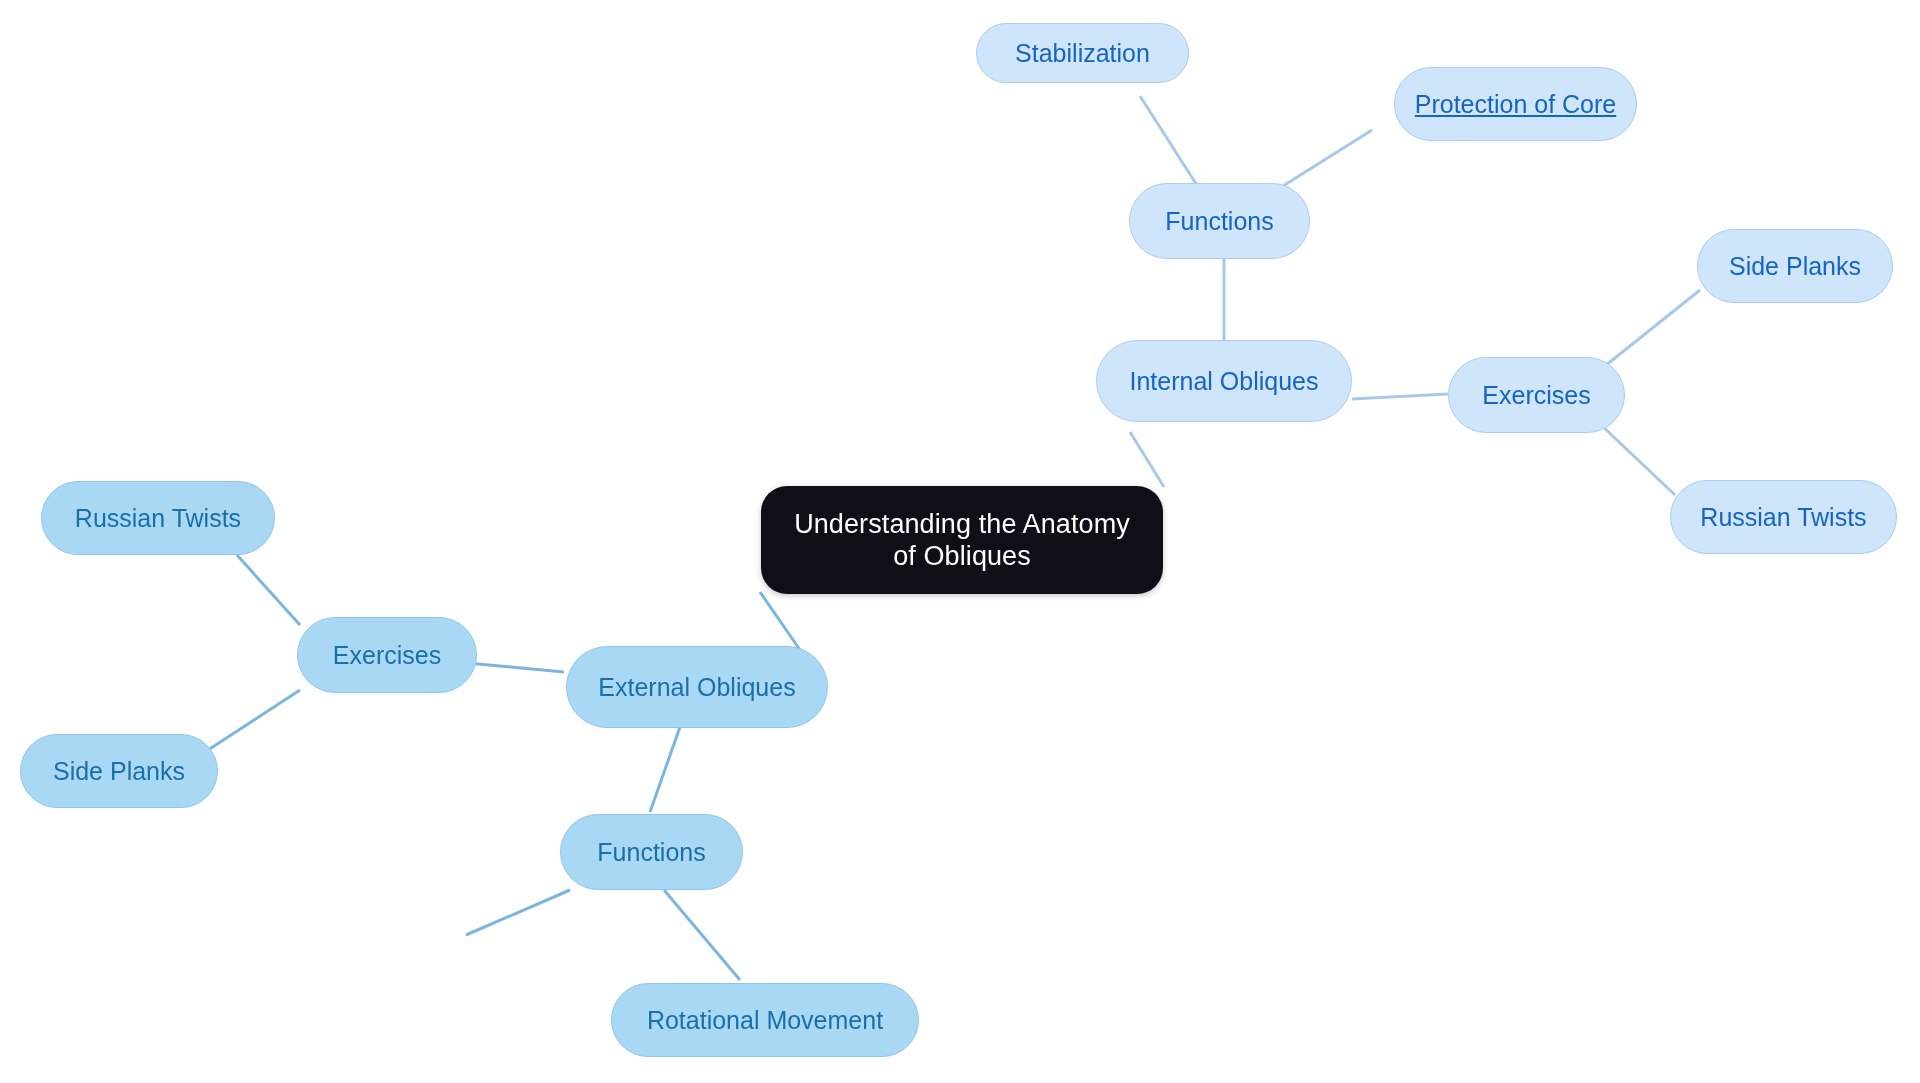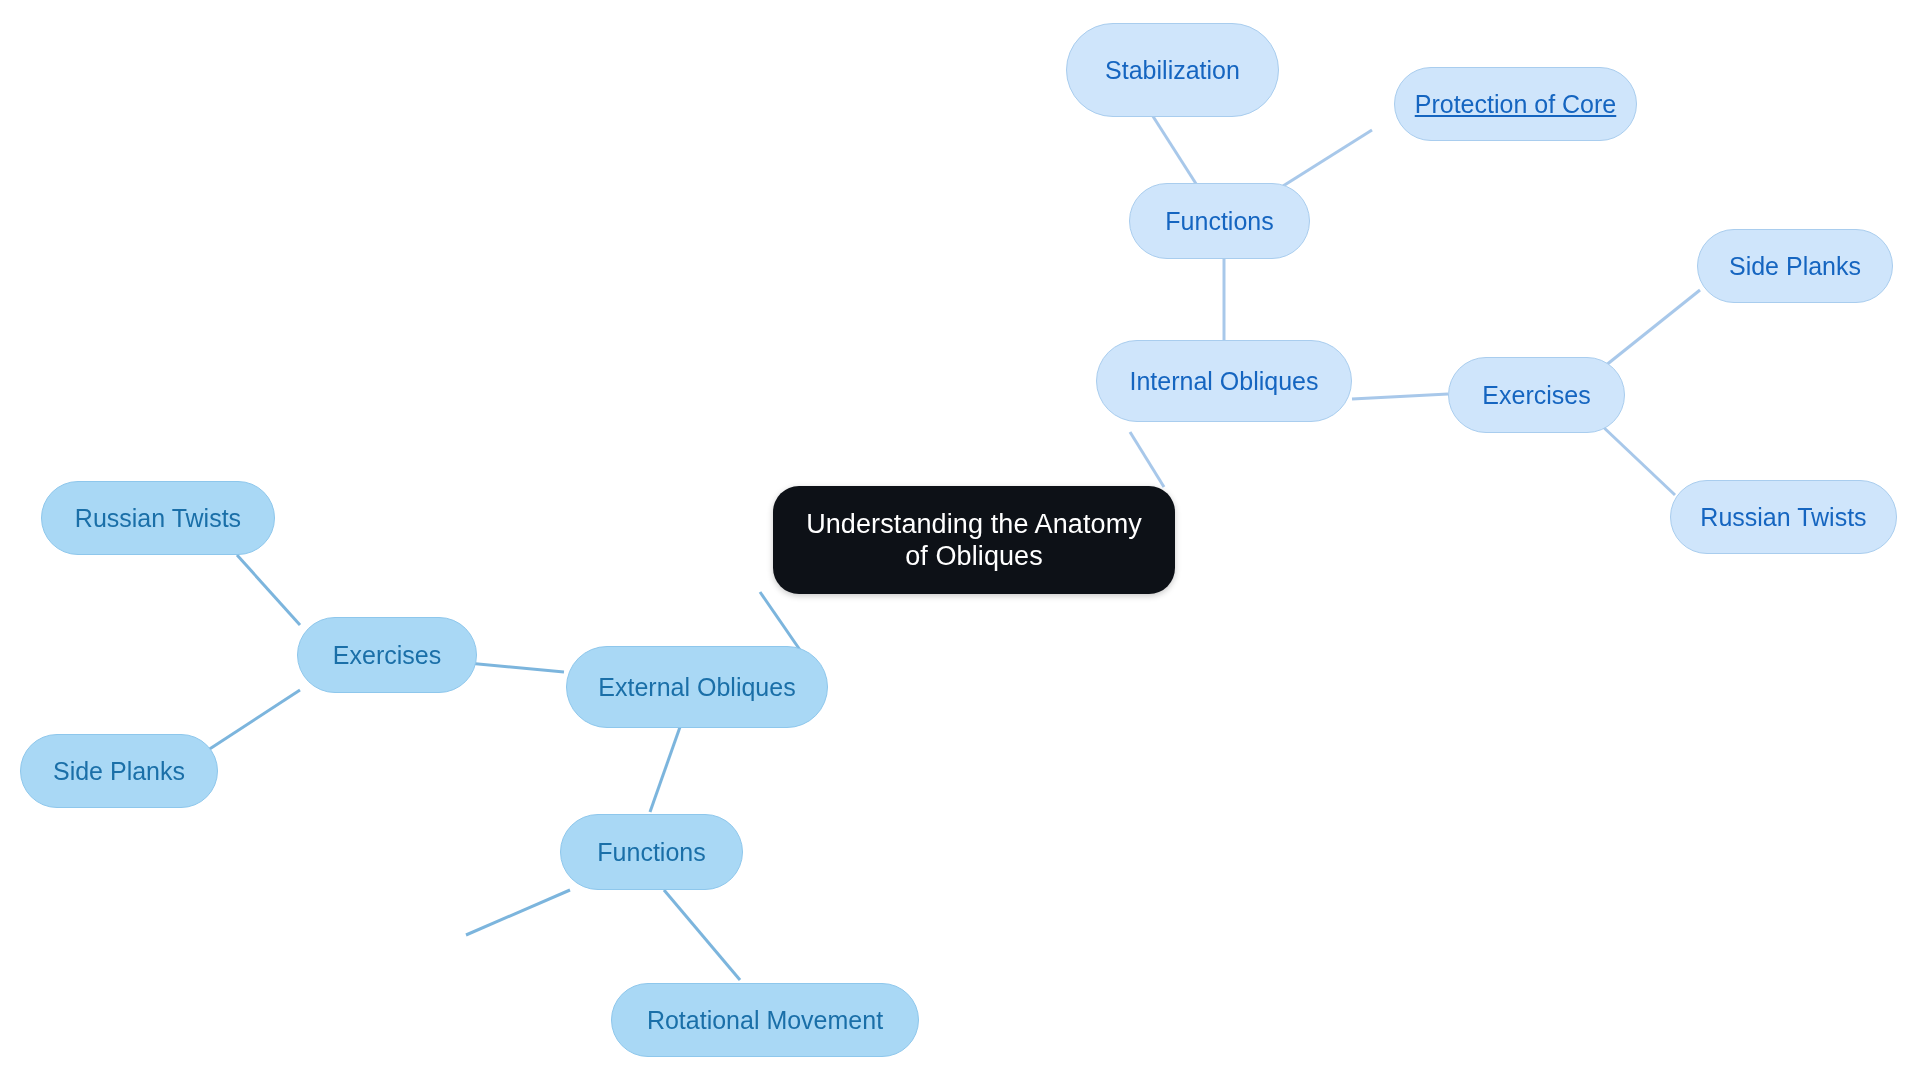--- a/index.html
+++ b/index.html
@@ -94,33 +94,33 @@
 
     <line x1="300" y1="690" x2="205" y2="752" stroke="#7cb5dd" stroke-width="3"></line>
 
     <line x1="680" y1="727" x2="650" y2="812" stroke="#7cb5dd" stroke-width="3"></line>
 
     <line x1="570" y1="890" x2="466" y2="935" stroke="#7cb5dd" stroke-width="3"></line>
 
     <line x1="664" y1="890" x2="740" y2="980" stroke="#7cb5dd" stroke-width="3"></line>
   </svg>
 
-  <div class="node node-central" style="left:761px; top:486px; width:402px; height:108px;margin-left:12px;">
+  <div class="node node-central" style="left:761px; top:486px; width:402px; height:108px;">
     <span class="label-text">Understanding the Anatomy of Obliques</span>
   </div>
 
   <div class="node branch-right" style="left:1096px; top:340px; width:256px; height:82px;">
     <span>Internal Obliques</span>
   </div>
 
   <div class="node branch-right" style="left:1129px; top:183px; width:181px; height:76px;">
     <span>Functions</span>
   </div>
 
-  <div class="node branch-right" style="left:1066px; top:23px; width:213px; height:94px;">
+  <div class="node branch-right" style="left:976px; top:23px; width:213px; height:60px;">
     <span>Stabilization</span>
   </div>
 
   <div class="node branch-right" style="left:1394px; top:67px; width:243px; height:74px;text-decoration:underline;">
     <span>Protection of Core</span>
   </div>
 
   <div class="node branch-right" style="left:1448px; top:357px; width:177px; height:76px;">
     <span>Exercises</span>
   </div>

